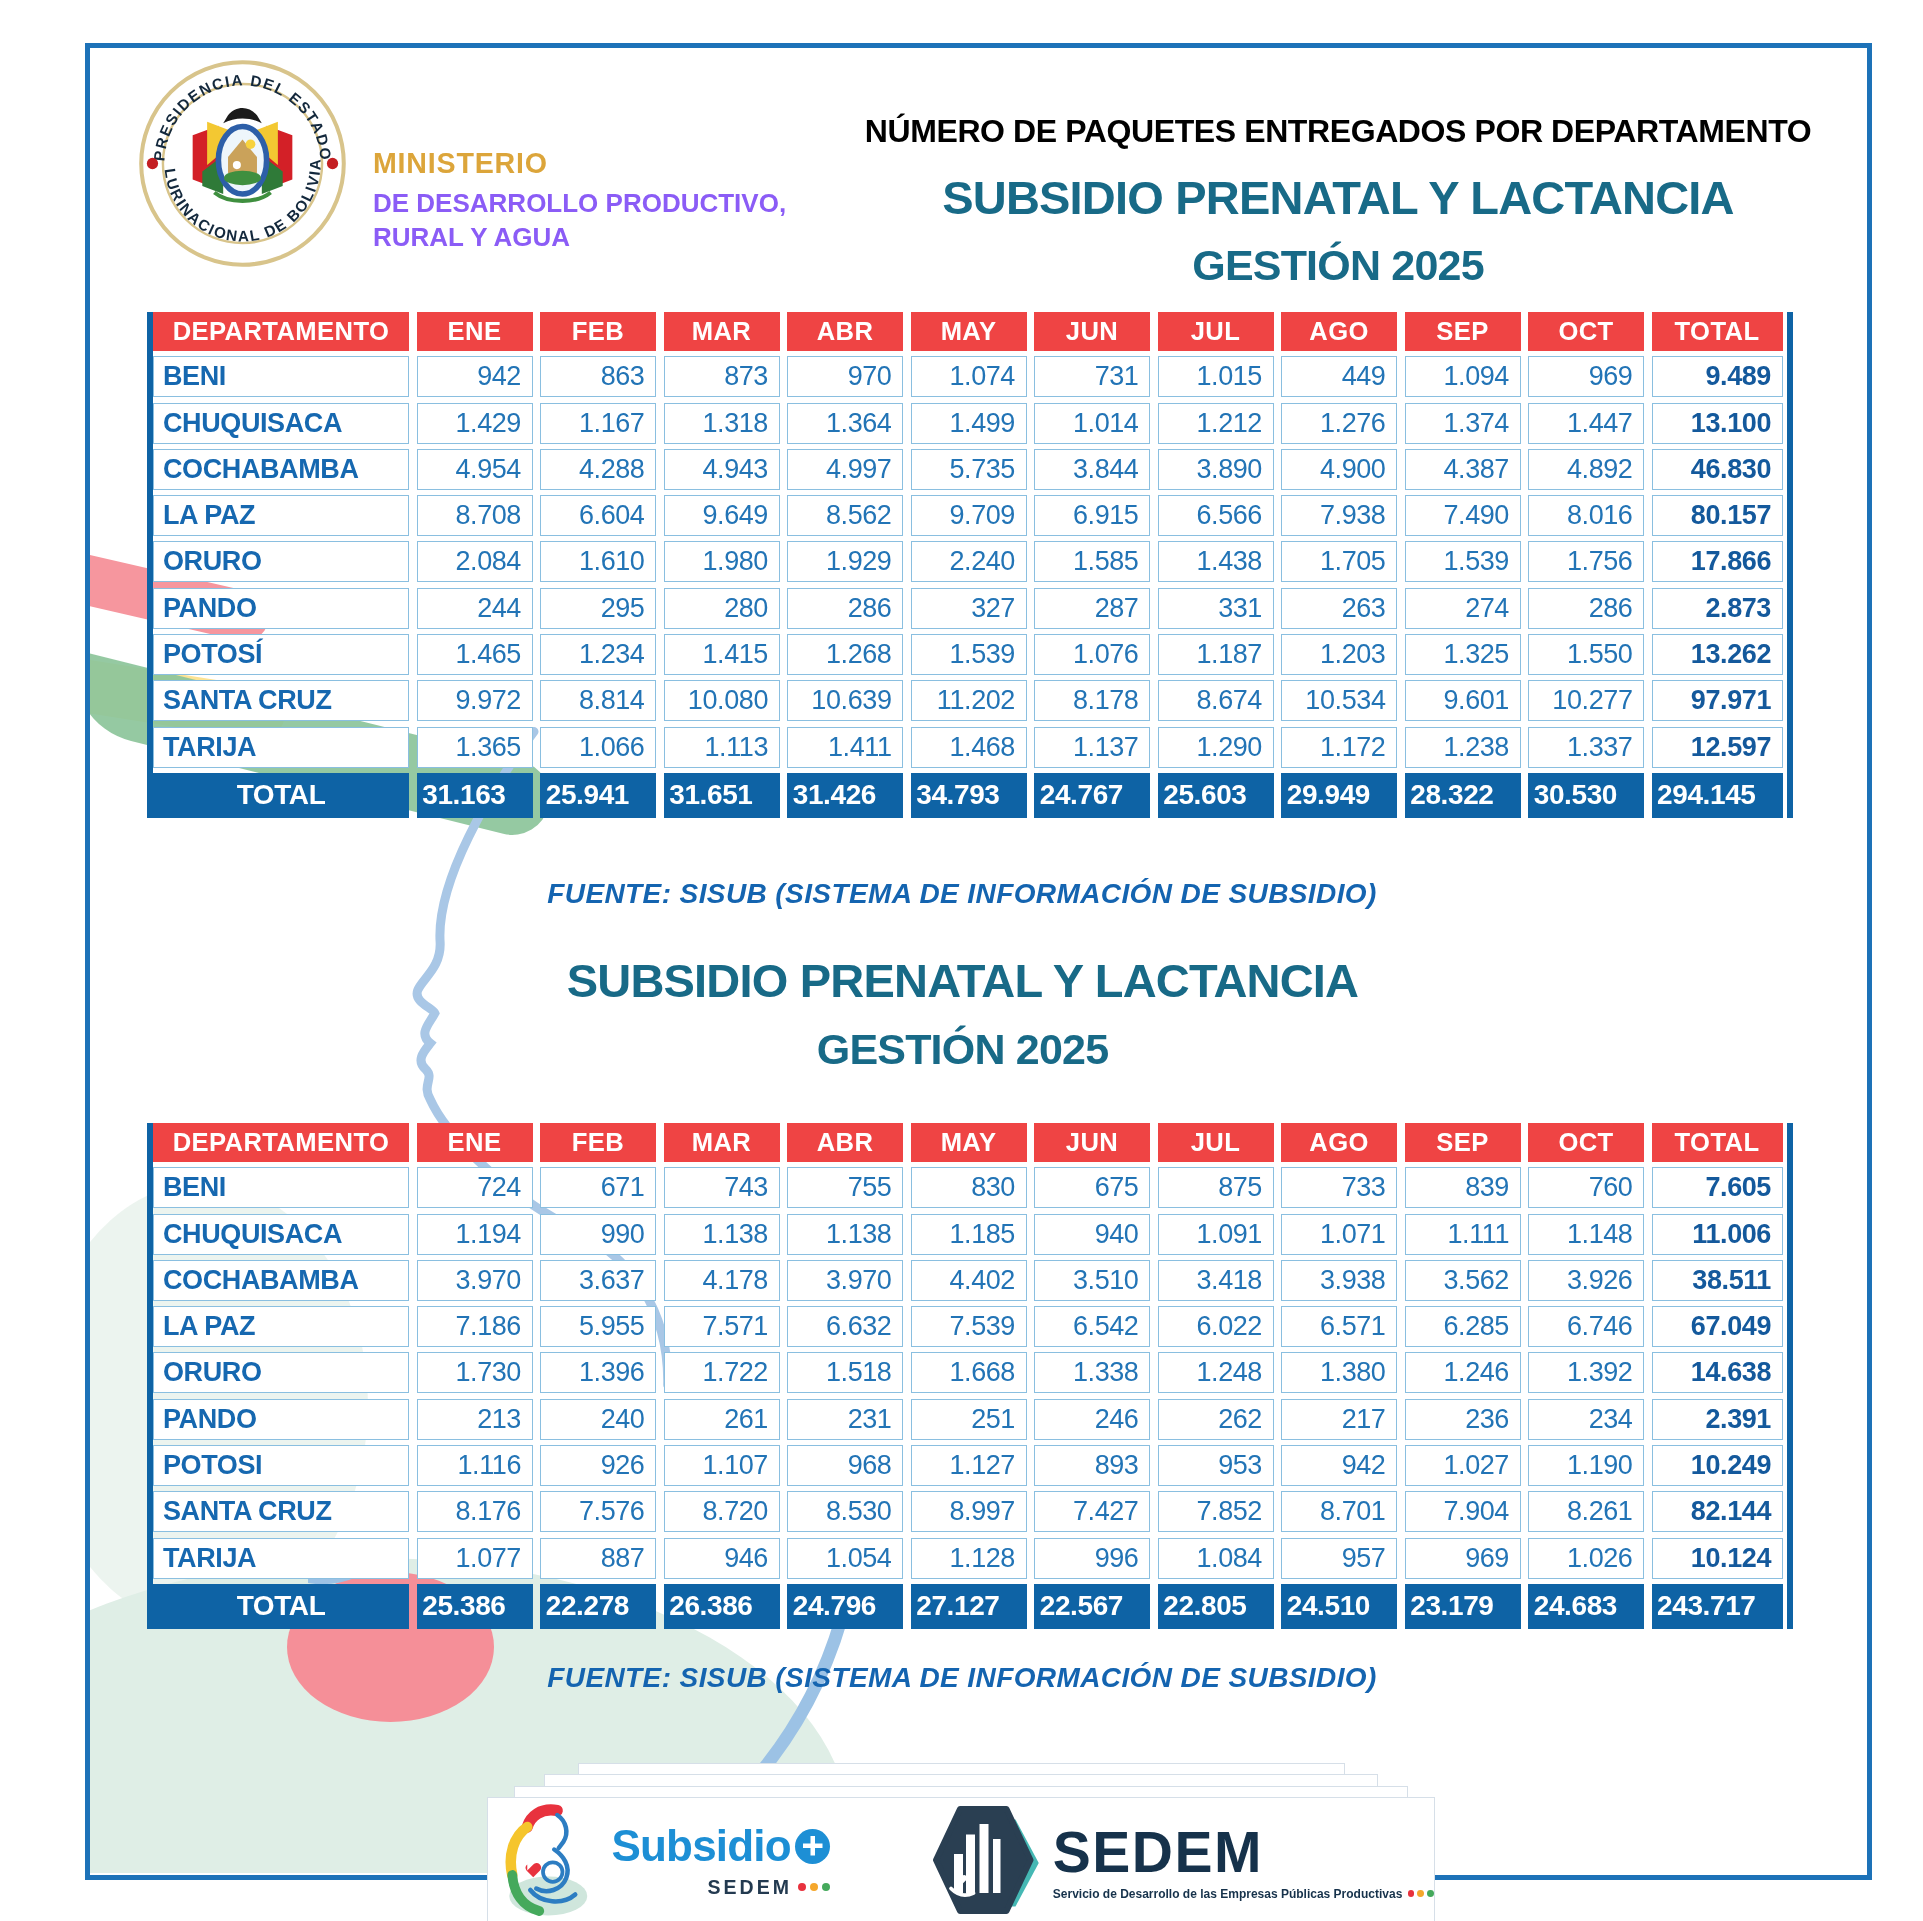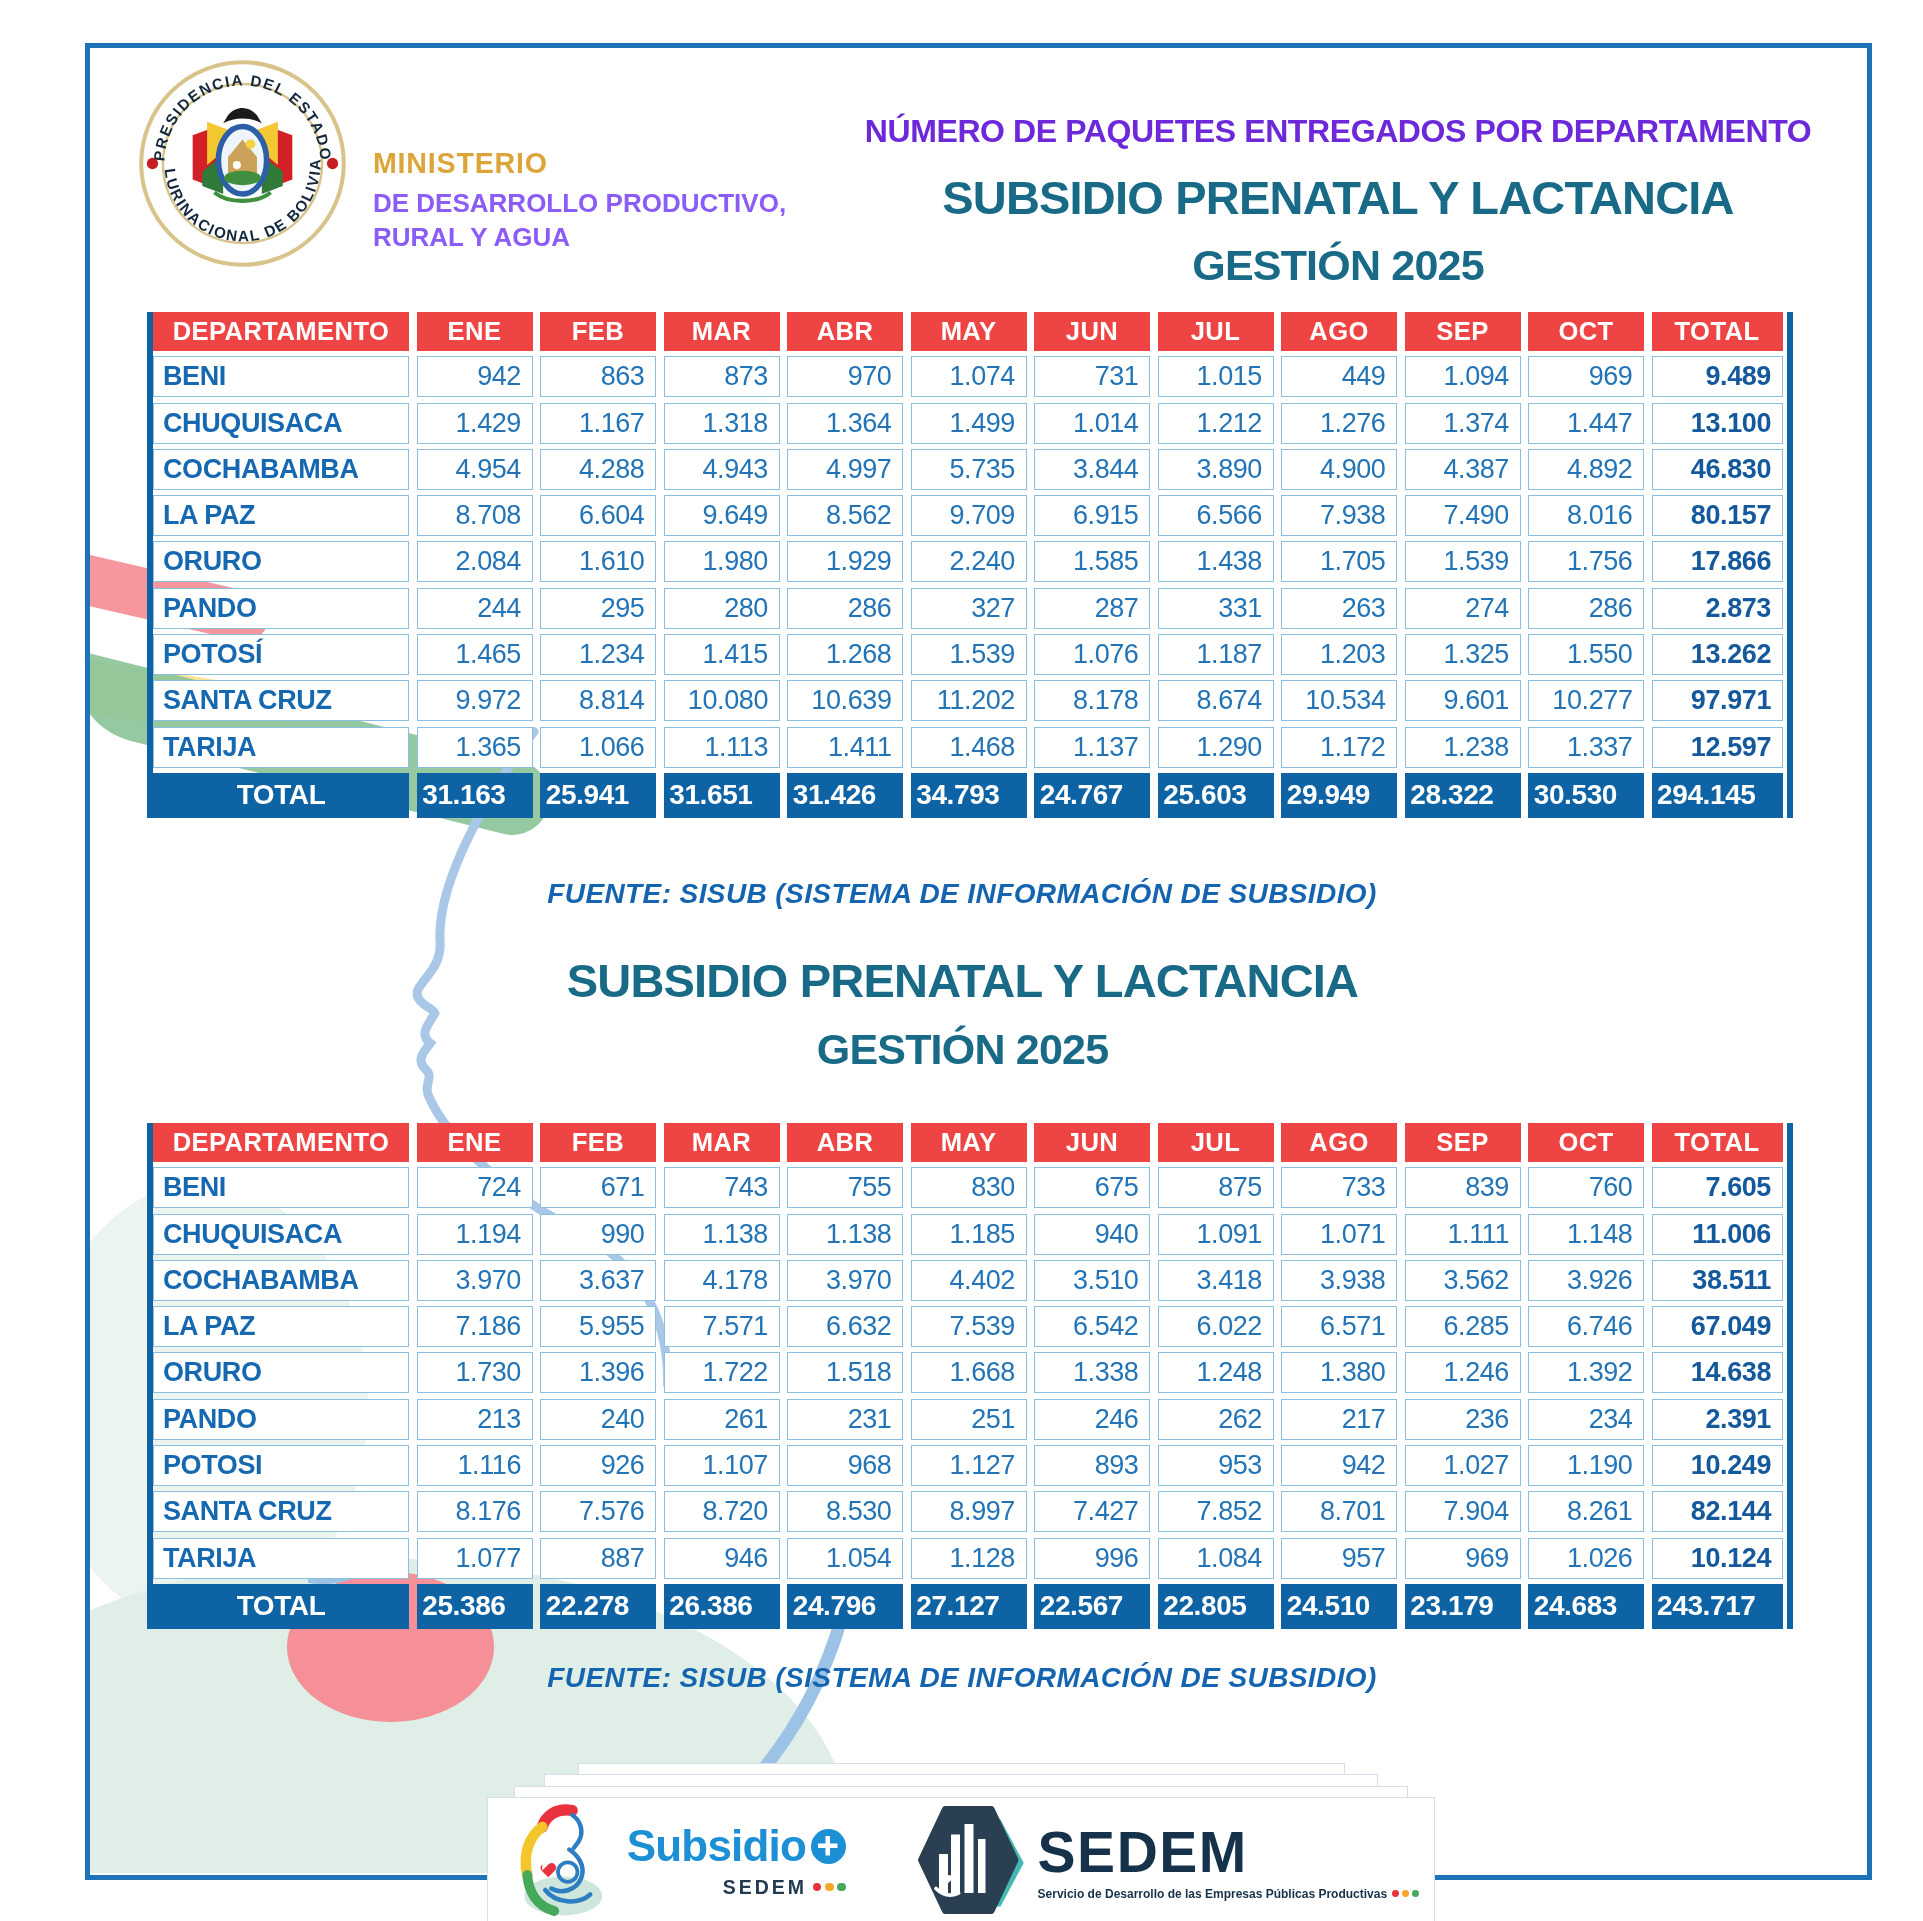--- a/index.html
+++ b/index.html
@@ -22,21 +22,21 @@
   .content { position:absolute; inset:0; z-index:2; }
 
   
   .seal { position:absolute; left:138px; top:59px; }
   .ministry { position:absolute; left:373px; top:147px; }
   .ministry-label { font-size:28.6px; font-weight:700; color:#dca53a; letter-spacing:0.8px; }
   .ministry-name { font-size:26px; font-weight:800; color:#8b5cf6; line-height:34px; margin-top:6px; }
 
   .title-block1 { position:absolute; left:842px; top:113px; width:992px; text-align:center; }
   .title-block2 { position:absolute; left:286px;  top:932px; width:1353px; text-align:center; }
-  .t-sub  { font-size:32px; font-weight:700; color:#6d28d9; letter-spacing:-0.4px; }
+  .t-sub  { font-size:32px; font-weight:700; color:#000000; letter-spacing:-0.4px; }
   .t-main { font-size:47px; font-weight:800; color:#186a87; letter-spacing:-0.8px; margin-top:19.5px; }
   .t-year { font-size:43px; font-weight:800; color:#186a87; letter-spacing:-0.8px; margin-top:16.5px; }
   .title-block2 .t-sub { font-size:34px; }
   .title-block2 .t-main { margin-top:21px; }
 
   .fuente { position:absolute; width:1924px; text-align:center; font-size:28px; font-weight:700; font-style:italic; color:#1464b0; letter-spacing:0.4px; }
   .fuente1 { top:878px; }
   .fuente2 { top:1662px; }
 
   
@@ -54,21 +54,21 @@
   .tcell.label { justify-content:center; }
   .tcell.val, .tcell.grand { justify-content:flex-end; padding-right:27px; }
 
   
   .platform { position:absolute; left:487px; top:1763px; width:948px; height:159px; z-index:5; }
   .step { margin:0 auto; background:#ffffff; border:1.5px solid #d6dfe8; border-bottom:none; }
   .step1 { width:767px; height:11.3px; }
   .step2 { width:834px; height:11.3px; }
   .step3 { width:894px; height:11.3px; }
   .slab  { width:948px; height:125px; background:#ffffff; border:1.5px solid #d6dfe8; border-bottom:none;
-    display:flex; align-items:center; justify-content:center; gap:60px; }
+    display:flex; align-items:center; justify-content:space-between; gap:60px; }
   .logo-sub-text { font-size:44px; font-weight:800; color:#1d8fd5; letter-spacing:-0.8px; }
   .sedem-word { font-size:57px; font-weight:800; color:#16324b; letter-spacing:1.5px; }
 </style>
 </head>
 <body>
 
 <div id="canvas">
 
   <div class="decor-layer">
     <div class="ribbon ribbon-pink"></div>

